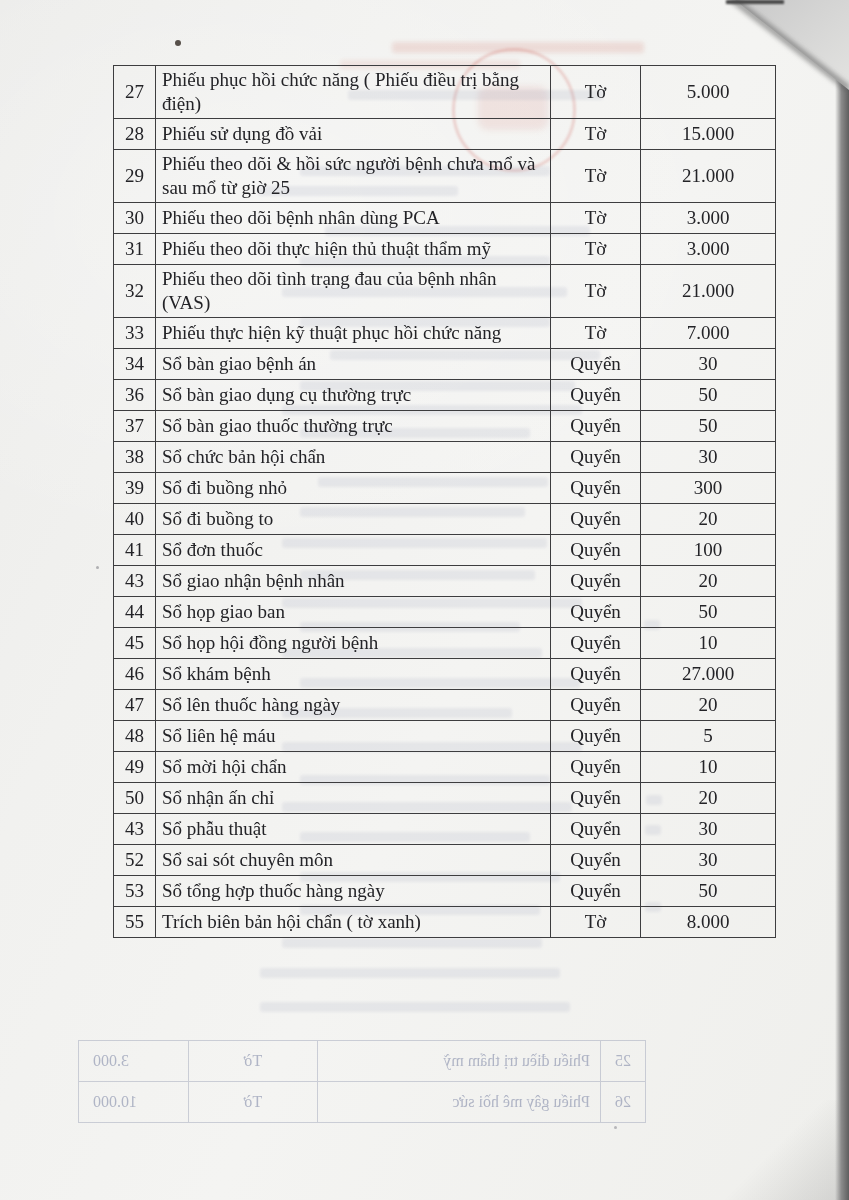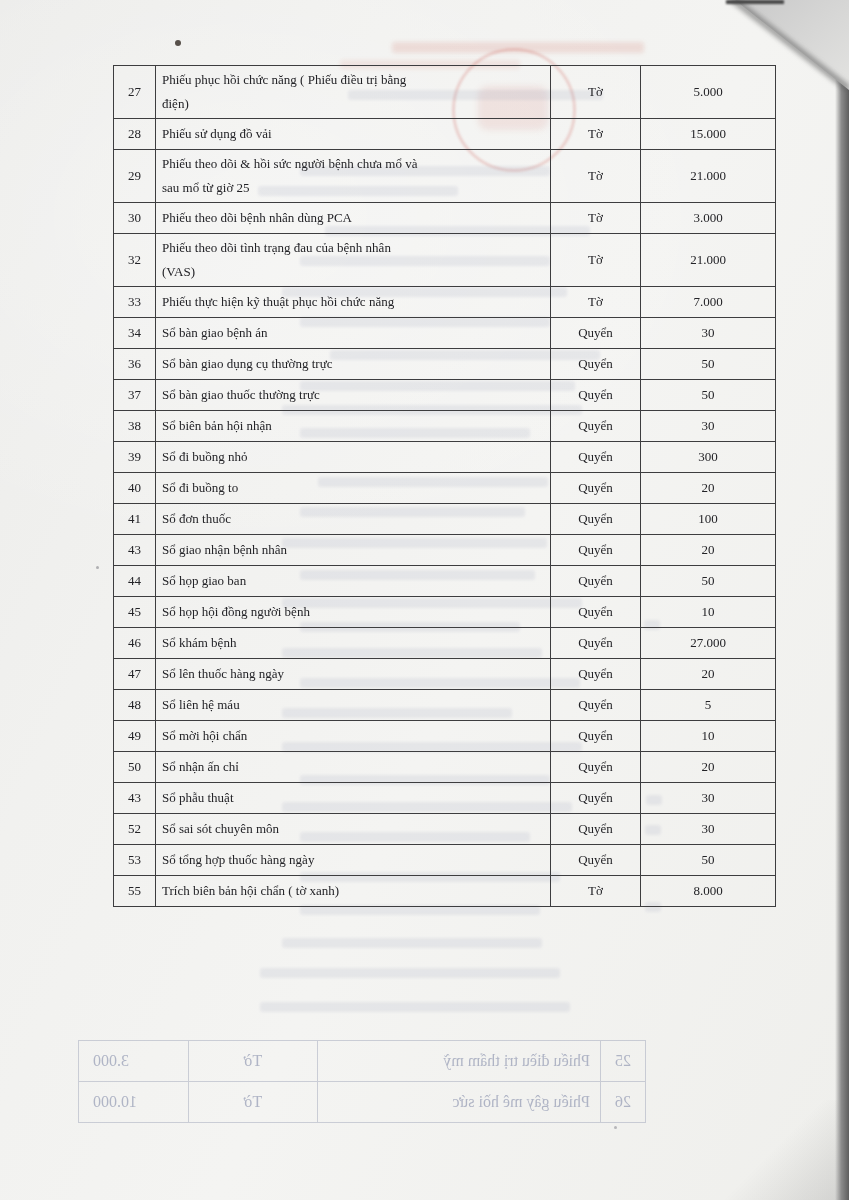--- a/index.html
+++ b/index.html
@@ -11,21 +11,21 @@
     background:
       radial-gradient(ellipse 700px 500px at 30% 18%, rgba(255,255,255,.35), rgba(255,255,255,0) 70%),
       linear-gradient(115deg,#ececea 0%, #f1f1ef 28%, #f4f4f2 55%, #efefec 100%);
   }
 
   
   table.price-table{
     position:absolute;left:113px;top:65px;width:662px;
     border-collapse:collapse;table-layout:fixed;
     font-family:"Liberation Serif", serif;
-    font-size:13px;line-height:24px;color:#232327;
+    font-size:19px;line-height:24px;color:#232327;
     z-index:3;
   }
   table.price-table td{
     border:1.4px solid #3d3d3f;
     padding:2px 6px;
     vertical-align:middle;
     background:transparent;
   }
   table.price-table tr{height:31px;}
   td.c-no{text-align:center;}
@@ -184,20 +184,26 @@
           <td class="c-unit">Tờ</td>
           <td class="c-val">21.000</td>
         </tr>
         <tr>
           <td class="c-no">30</td>
           <td class="c-name">Phiếu theo dõi bệnh nhân dùng PCA</td>
           <td class="c-unit">Tờ</td>
           <td class="c-val">3.000</td>
         </tr>
         <tr>
+          <td class="c-no">31</td>
+          <td class="c-name">Phiếu theo dõi thực hiện thủ thuật thẩm mỹ</td>
+          <td class="c-unit">Tờ</td>
+          <td class="c-val">3.000</td>
+        </tr>
+        <tr>
           <td class="c-no">32</td>
           <td class="c-name">Phiếu theo dõi tình trạng đau của bệnh nhân
 (VAS)</td>
           <td class="c-unit">Tờ</td>
           <td class="c-val">21.000</td>
         </tr>
         <tr>
           <td class="c-no">33</td>
           <td class="c-name">Phiếu thực hiện kỹ thuật phục hồi chức năng</td>
           <td class="c-unit">Tờ</td>
@@ -216,21 +222,21 @@
           <td class="c-val">50</td>
         </tr>
         <tr>
           <td class="c-no">37</td>
           <td class="c-name">Sổ bàn giao thuốc thường trực</td>
           <td class="c-unit">Quyển</td>
           <td class="c-val">50</td>
         </tr>
         <tr>
           <td class="c-no">38</td>
-          <td class="c-name">Sổ biên bản hội nhận</td>
+          <td class="c-name">Sổ chức bản hội chẩn</td>
           <td class="c-unit">Quyển</td>
           <td class="c-val">30</td>
         </tr>
         <tr>
           <td class="c-no">39</td>
           <td class="c-name">Sổ đi buồng nhỏ</td>
           <td class="c-unit">Quyển</td>
           <td class="c-val">300</td>
         </tr>
         <tr>

